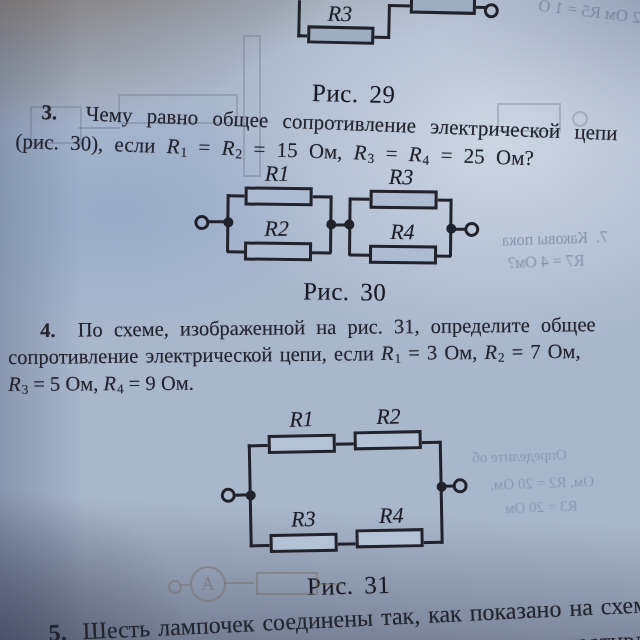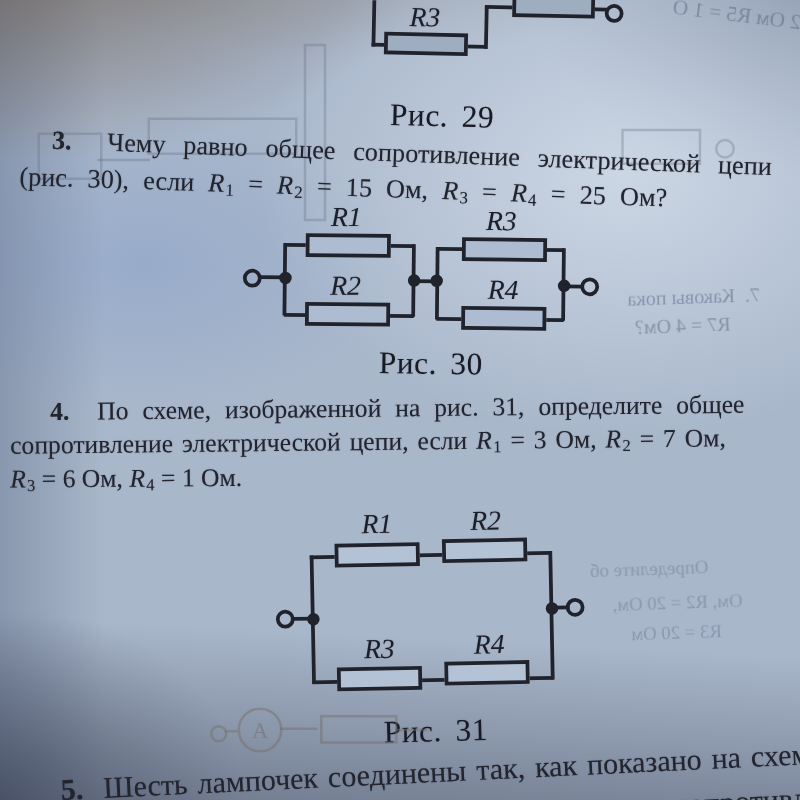--- a/index.html
+++ b/index.html
@@ -90,21 +90,21 @@
     <div class="term" style="left:270px;top:59px;"></div>
     <div class="rlabel" style="left:70px;top:0px;">R1</div>
     <div class="rlabel" style="left:70px;top:55px;">R2</div>
     <div class="rlabel" style="left:194px;top:2px;">R3</div>
     <div class="rlabel" style="left:196px;top:57px;">R4</div>
   </div>
   <div class="caption" style="left:303px;top:278px;transform:rotate(0.8deg);">Рис. 30</div>
 
   <div class="ptext" style="left:40px;top:319px;font-size:20.5px;word-spacing:6px;transform:rotate(-0.6deg);transform-origin:left top;"><span class="seg-b">4.</span><span class="seg-n">  По схеме, изображенной на рис. 31, определите общее</span></div>
   <div class="ptext" style="left:8px;top:346px;font-size:20.5px;word-spacing:2px;transform:rotate(-0.6deg);transform-origin:left top;"><span class="seg-n">сопротивление электрической цепи, если </span><span class="seg-i">R</span><span class="seg-sub">1</span><span class="seg-n"> = 3 Ом, </span><span class="seg-i">R</span><span class="seg-sub">2</span><span class="seg-n"> = 7 Ом,</span></div>
-  <div class="ptext" style="left:8px;top:373px;font-size:20.5px;transform:rotate(-0.4deg);transform-origin:left top;"><span class="seg-i">R</span><span class="seg-sub">3</span><span class="seg-n"> = 6 Ом, </span><span class="seg-i">R</span><span class="seg-sub">4</span><span class="seg-n"> = 1 Ом.</span></div>
+  <div class="ptext" style="left:8px;top:373px;font-size:20.5px;transform:rotate(-0.4deg);transform-origin:left top;"><span class="seg-i">R</span><span class="seg-sub">3</span><span class="seg-n"> = 5 Ом, </span><span class="seg-i">R</span><span class="seg-sub">4</span><span class="seg-n"> = 9 Ом.</span></div>
 
   <div class="fig fig31" style="left:218px;top:405px;width:255px;height:165px;transform:rotate(-1.1deg);transform-origin:left top;">
     <div class="term" style="left:1px;top:83px;"></div>
     <div class="wh" style="left:15px;top:89px;width:17px;"></div>
     <div class="dot" style="left:26px;top:86px;"></div>
     <div class="wv" style="left:29px;top:40px;height:102px;"></div>
     <div class="wh" style="left:29px;top:40px;width:193px;"></div>
     <div class="rbox" style="left:49px;top:31px;"></div>
     <div class="rbox" style="left:135px;top:29px;"></div>
     <div class="wv" style="left:220px;top:40px;height:103px;"></div>

